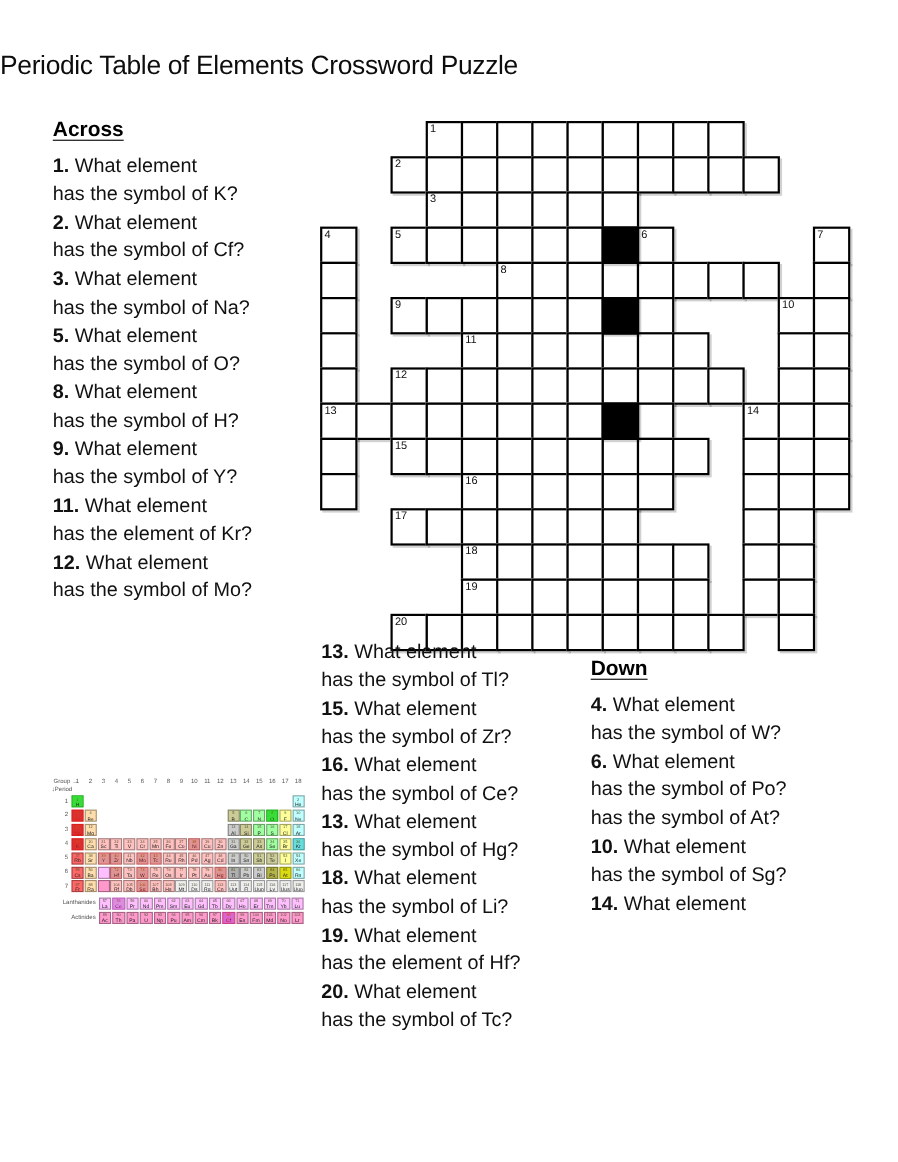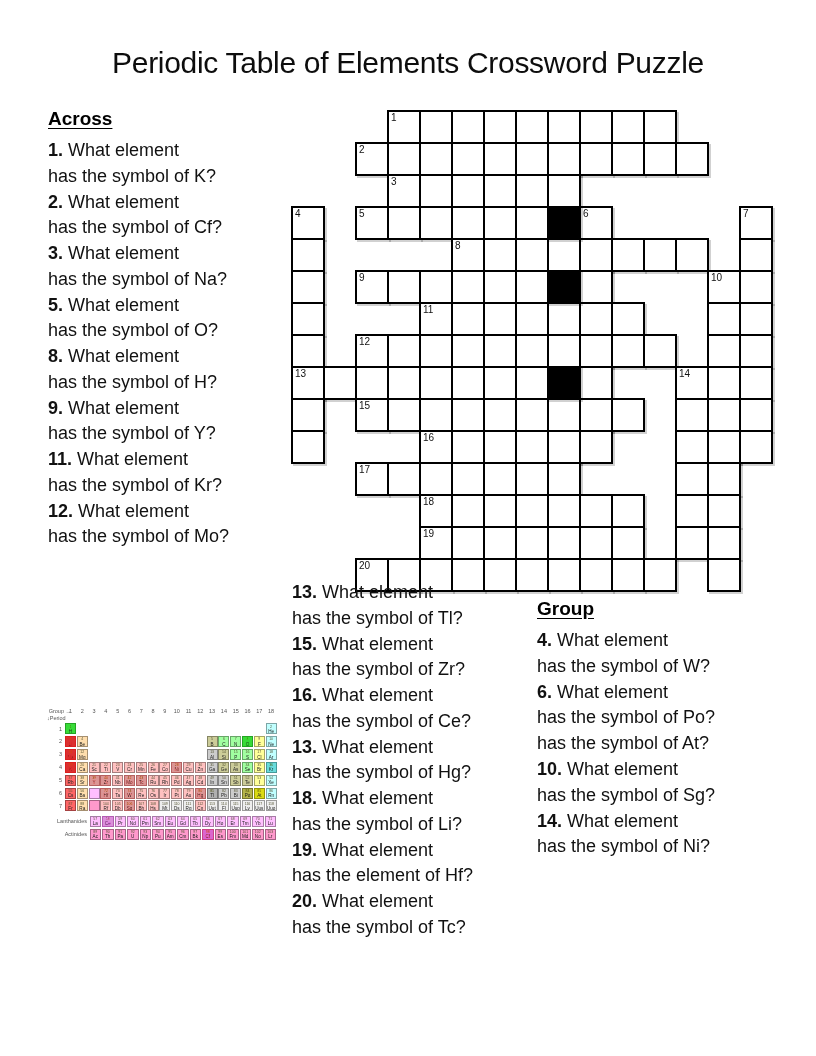--- a/index.html
+++ b/index.html
@@ -1,21 +1,21 @@
 <!DOCTYPE html>
 <html><head>
 <meta charset="utf-8">
 <style>
   html,body{margin:0;padding:0;}
   body{background:#fff;font-family:"Liberation Sans",sans-serif;}
   #page{position:relative;width:816px;height:1056px;background:#fff;overflow:hidden;}
 
   
-  #title{position:absolute;left:0;top:46px;width:816px;text-align:center;
-         font-size:30px;font-weight:400;color:#0d0d0d;letter-spacing:-0.3px;}
+  #title{position:absolute;left:0;top:46px;width:816px;text-align:left;
+         font-size:24px;font-weight:400;color:#0d0d0d;letter-spacing:-0.3px;}
 
   
   .clue-col{position:absolute;color:#111;}
   #across-col{left:48px;top:108px;width:240px;}
   #across-col2{left:292px;top:580px;width:242px;}
   #down-col{left:537px;top:598px;width:246px;}
   .clue-heading{font-size:19px;font-weight:700;text-decoration:underline;
                 text-underline-offset:3px;margin-bottom:8px;color:#000;}
   .clue{font-size:18px;line-height:25.5px;margin-bottom:0.5px;}
   .cnum{font-weight:700;}
@@ -243,21 +243,21 @@
         <div class="clue">
           <div><b class="cnum">8.</b> What element</div>
           <div>has the symbol of H?</div>
         </div>
         <div class="clue">
           <div><b class="cnum">9.</b> What element</div>
           <div>has the symbol of Y?</div>
         </div>
         <div class="clue">
           <div><b class="cnum">11.</b> What element</div>
-          <div>has the symbol of Kr?</div>
+          <div>has the element of Kr?</div>
         </div>
         <div class="clue">
           <div><b class="cnum">12.</b> What element</div>
           <div>has the symbol of Mo?</div>
         </div>
       </div>
   </div>
 
   <div id="across-col2" class="clue-col">
     <div id="across-list-2">
@@ -286,40 +286,39 @@
           <div>has the element of Hf?</div>
         </div>
         <div class="clue">
           <div><b class="cnum">20.</b> What element</div>
           <div>has the symbol of Tc?</div>
         </div>
       </div>
   </div>
 
   <div id="down-col" class="clue-col">
-    <div class="clue-heading">Group</div>
+    <div class="clue-heading">Down</div>
     <div id="down-list">
         <div class="clue">
           <div><b class="cnum">4.</b> What element</div>
           <div>has the symbol of W?</div>
         </div>
         <div class="clue">
           <div><b class="cnum">6.</b> What element</div>
           <div>has the symbol of Po?</div>
         </div>
         <div class="clue">
           <div>has the symbol of At?</div>
         </div>
         <div class="clue">
           <div><b class="cnum">10.</b> What element</div>
           <div>has the symbol of Sg?</div>
         </div>
         <div class="clue">
           <div><b class="cnum">14.</b> What element</div>
-          <div>has the symbol of Ni?</div>
         </div>
       </div>
   </div>
 
   <div id="ptable">
     <div class="pt-label" style="left:44px;top:708px;width:27px;text-align:right;">Group →</div>
     <div class="pt-label" style="left:47px;top:715px;">↓Period</div>
     <div class="pt-label" style="left:20px;top:817.5px;width:67px;text-align:right;">Lanthanides</div>
     <div class="pt-label" style="left:20px;top:830.5px;width:67px;text-align:right;">Actinides</div>
     <div id="pt-cells">

